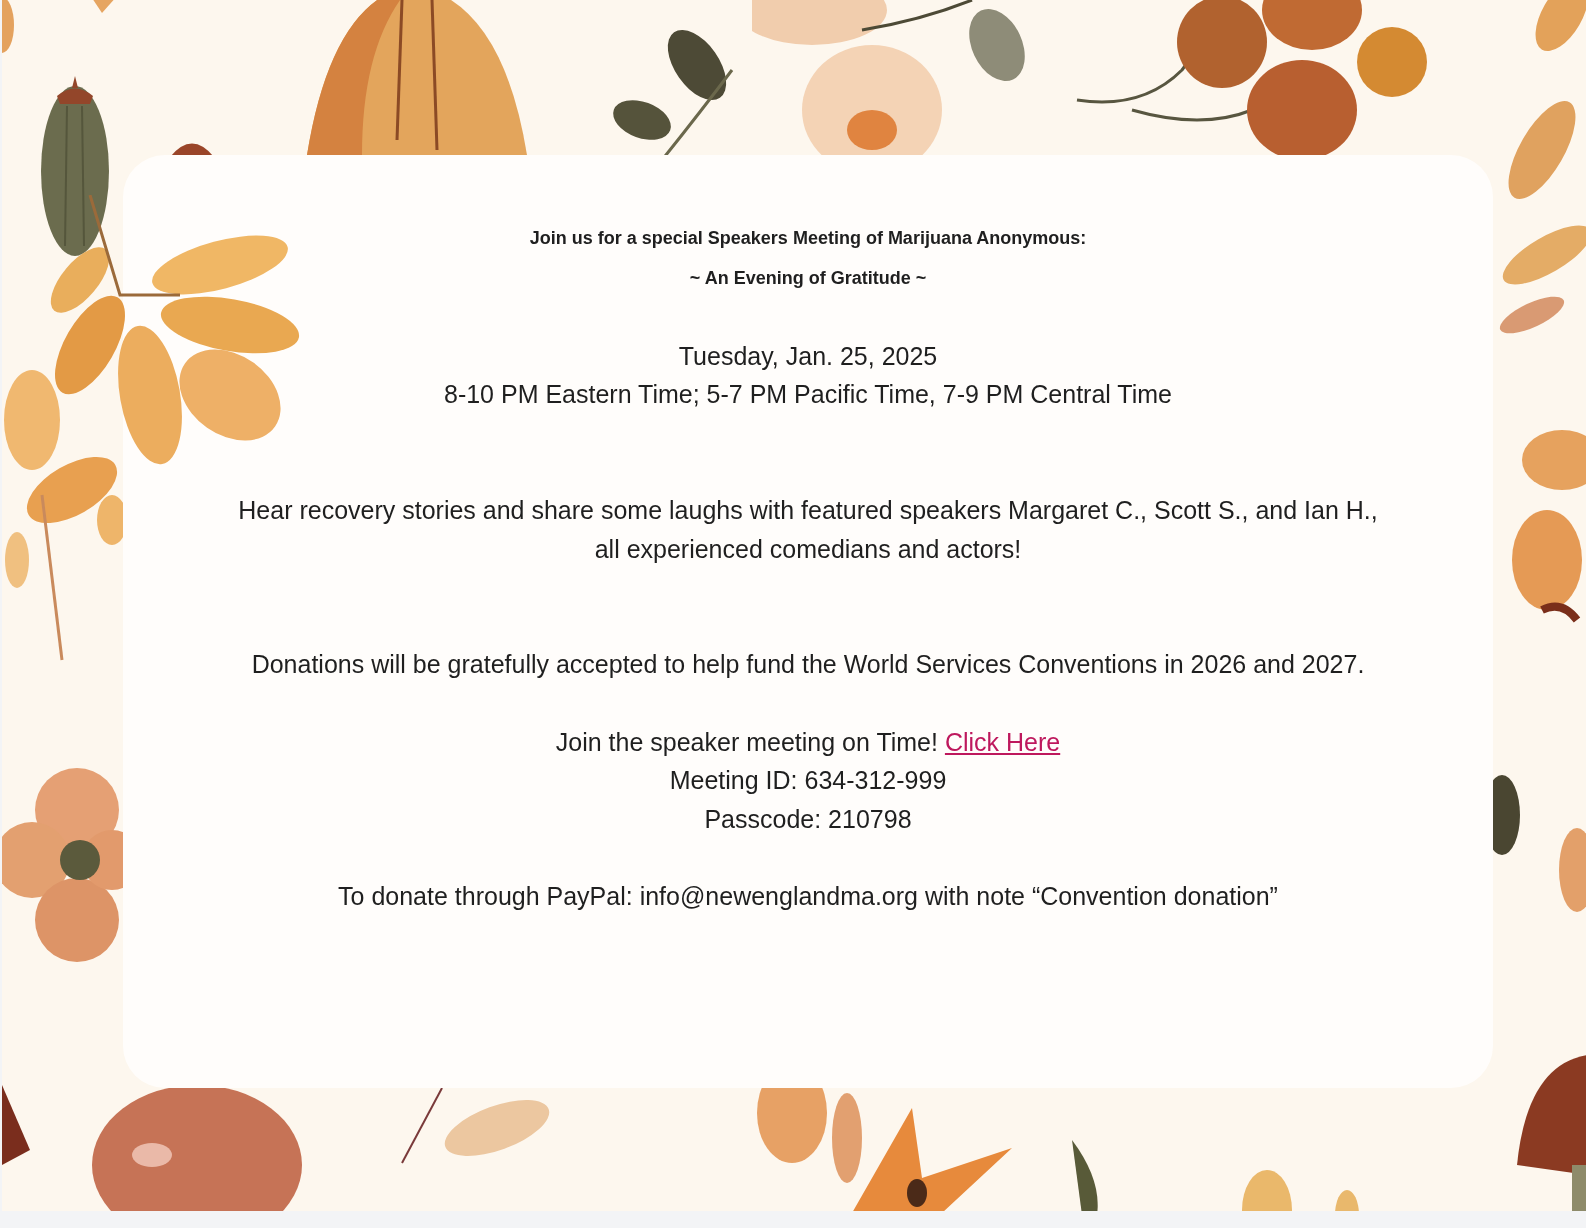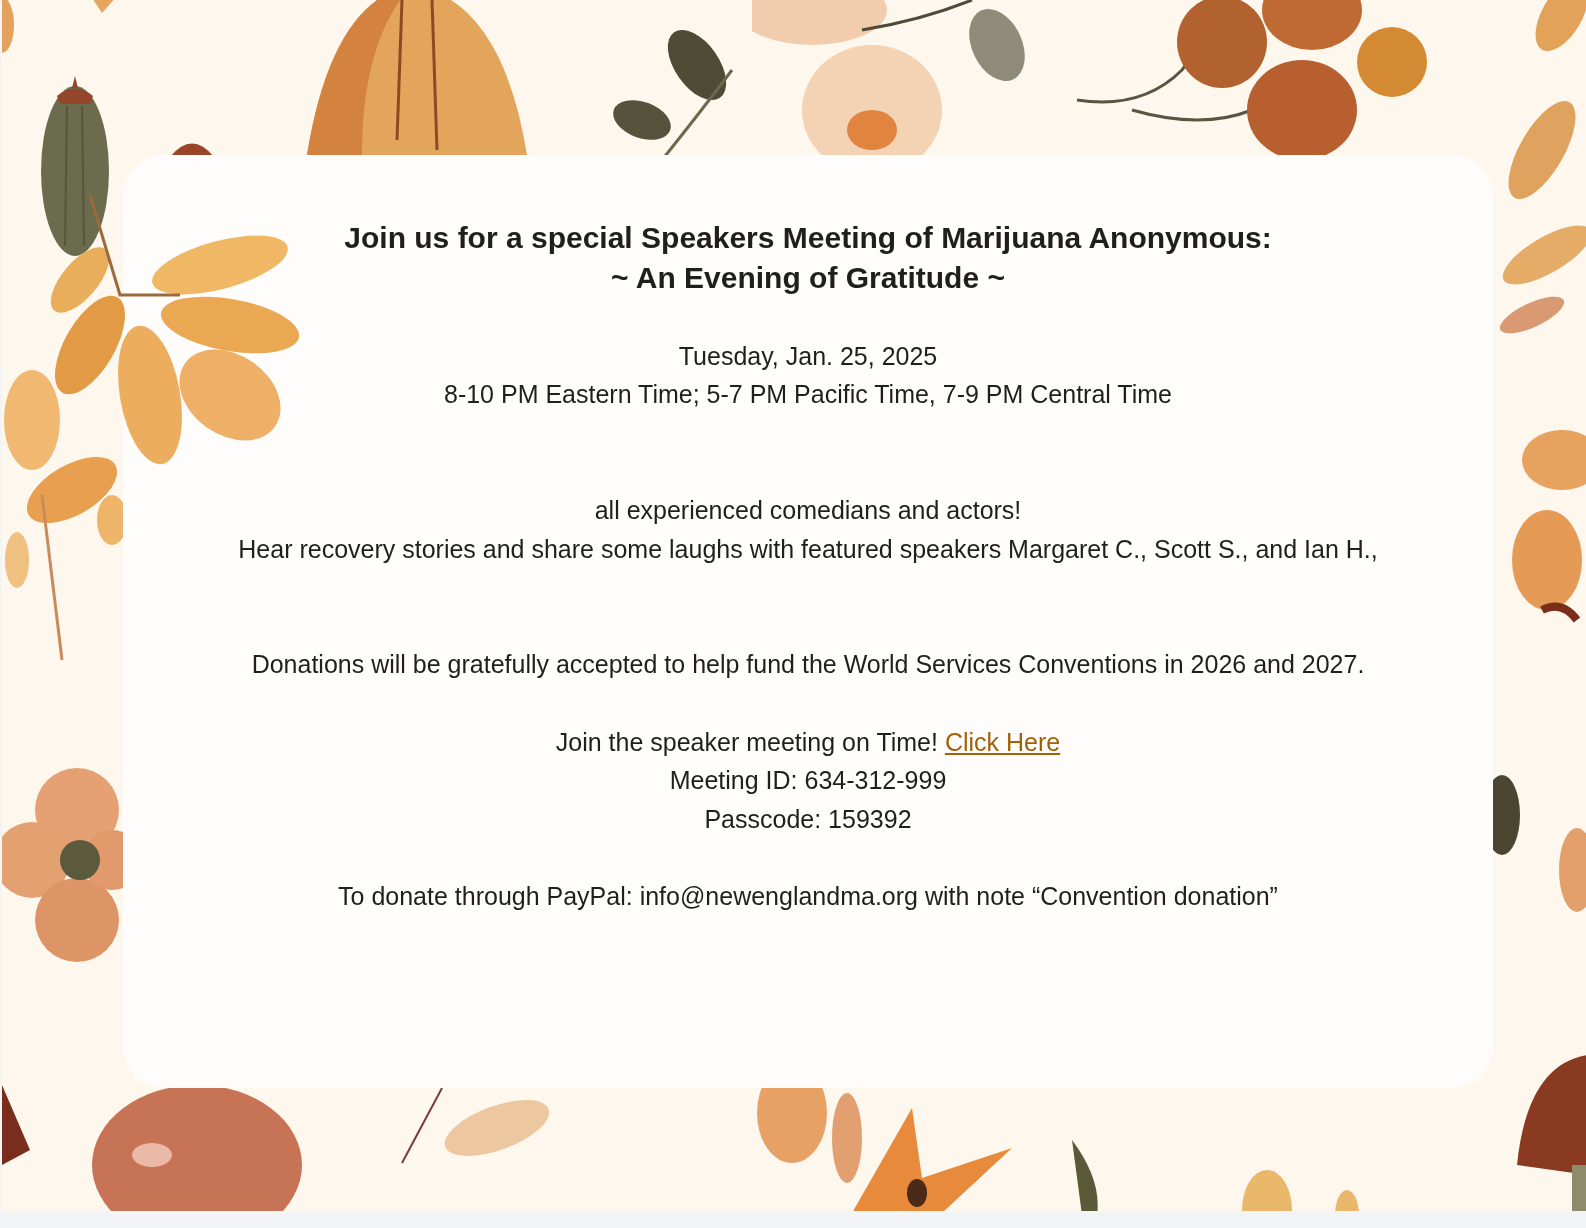--- a/index.html
+++ b/index.html
@@ -15,23 +15,23 @@
   .deco { position: absolute; }
   .card {
     position: absolute; left: 123px; top: 155px; width: 1370px; height: 933px;
     background: #fffdfb; border-radius: 42px;
   }
   .content {
     position: absolute; left: 0; right: 0; top: 218px;
     text-align: center; color: #1f1f1f; font-size: 25px; line-height: 38.6px;
   }
   .line { display: block; white-space: nowrap; }
-  .bold { font-weight: bold; font-size: 30px; line-height: 40px; }
+  .bold { font-weight: bold; font-size: 18px; line-height: 40px; }
   .gap { display: block; height: 38.6px; }
-  a.link { color: #a16207; }
+  a.link { color: #be185d; }
 </style>
 </head>
 <body>
 
 <div class="bg">
 
   <svg class="deco" style="left:-10px;top:-10px" width="30" height="70">
       <ellipse cx="10" cy="35" rx="12" ry="28" fill="#e4a25e"></ellipse>
     </svg>
   <svg class="deco" style="left:88px;top:-5px" width="30" height="24">
@@ -147,29 +147,29 @@
 
 <div class="card">
   <div class="content" style="top:63px">
     <span class="line bold">Join us for a special Speakers Meeting of Marijuana Anonymous:</span>
     <span class="line bold">~ An Evening of Gratitude ~</span>
     <span class="gap"></span>
     <span class="line">Tuesday, Jan. 25, 2025</span>
     <span class="line">8-10 PM Eastern Time; 5-7 PM Pacific Time, 7-9 PM Central Time</span>
     <span class="gap"></span>
     <span class="gap"></span>
+    <span class="line">Hear recovery stories and share some laughs with featured speakers Margaret C., Scott S., and Ian H.,</span>
     <span class="line">all experienced comedians and actors!</span>
-    <span class="line">Hear recovery stories and share some laughs with featured speakers Margaret C., Scott S., and Ian H.,</span>
     <span class="gap"></span>
     <span class="gap"></span>
     <span class="line">Donations will be gratefully accepted to help fund the World Services Conventions in 2026 and 2027.</span>
     <span class="gap"></span>
     <span class="line"><span>Join the speaker meeting on Time! </span><a class="link" href="#">Click Here</a></span>
     <span class="line">Meeting ID: 634-312-999</span>
-    <span class="line">Passcode: 159392</span>
+    <span class="line">Passcode: 210798</span>
     <span class="gap"></span>
     <span class="line">To donate through PayPal: info@newenglandma.org with note “Convention donation”</span>
   </div>
 </div>
 
 <svg class="deco" style="position:absolute;left:20px;top:195px" width="280" height="280">
   <ellipse cx="60" cy="85" rx="40" ry="18" transform="rotate(-50 60 85)" fill="#e9ae5c"></ellipse>
   <ellipse cx="200" cy="70" rx="70" ry="24" transform="rotate(-15 200 70)" fill="#f0b765"></ellipse>
   <ellipse cx="210" cy="130" rx="70" ry="26" transform="rotate(10 210 130)" fill="#e9a851"></ellipse>
   <ellipse cx="210" cy="200" rx="55" ry="40" transform="rotate(35 210 200)" fill="#eeb067"></ellipse>

